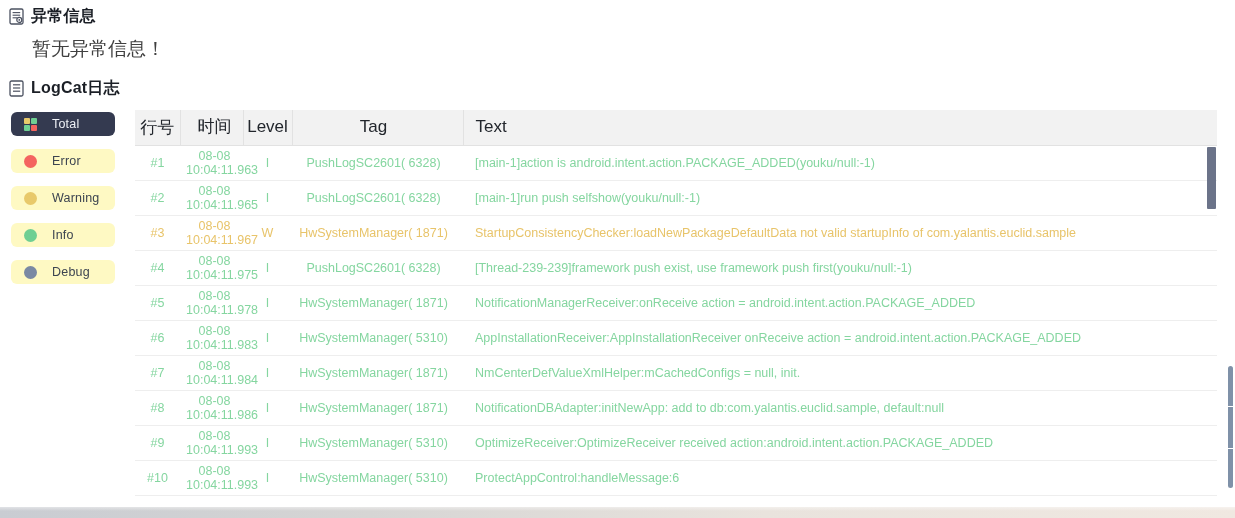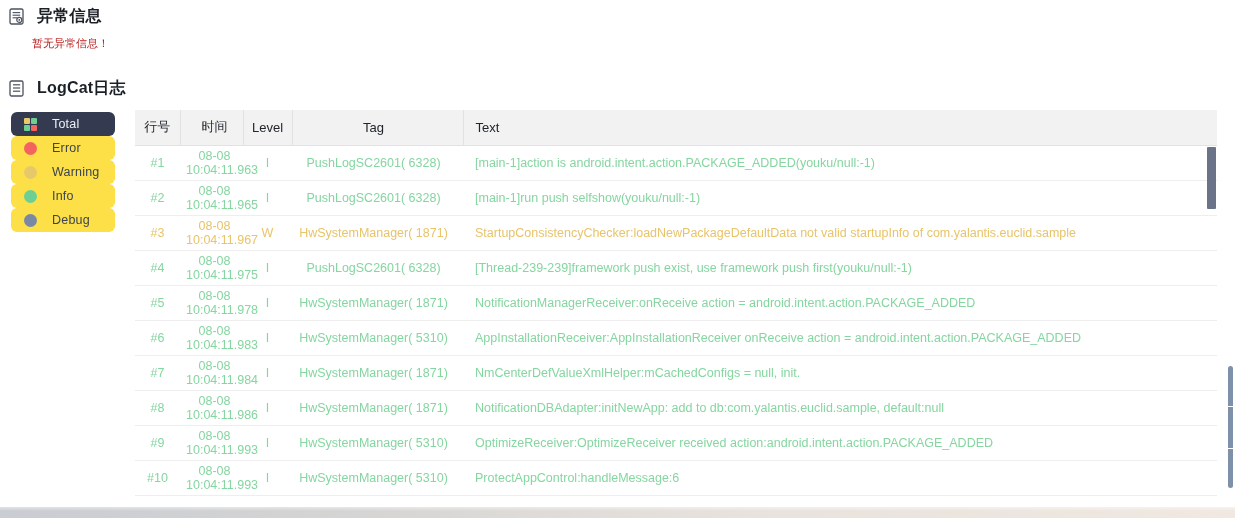--- a/index.html
+++ b/index.html
@@ -14,56 +14,56 @@
     position: relative;
     width: 1235px;
     height: 518px;
     background: #ffffff;
   }
 
   
   .section-head {
     display: flex;
     align-items: center;
-    gap: 13px;
+    gap: 7px;
     padding-left: 9px;
   }
   .section-head .title {
     font-size: 16px;
     font-weight: bold;
     color: #1b1f26;
     letter-spacing: .2px;
   }
   .doc-icon {
     width: 15px; height: 17px;
     flex: 0 0 auto;
   }
   #head-abnormal { position: absolute; left: 0; top: 6px; }
   #head-logcat   { position: absolute; left: 0; top: 78px; }
 
   .empty-note {
     position: absolute;
     left: 32px; top: 36px;
-    font-size: 11px;
-    color: #b91c1c;
+    font-size: 19px;
+    color: #404040;
   }
 
   
   .sidebar {
     position: absolute;
     left: 11px; top: 112px;
     width: 104px;
     display: flex;
     flex-direction: column;
-    gap: 0;
+    gap: 13px;
   }
   .lvl-btn {
     height: 24px;
     border-radius: 6px;
-    background: #fde047;
+    background: #fef9c3;
     display: flex;
     align-items: center;
     padding-left: 13px;
     gap: 15px;
     cursor: pointer;
     user-select: none;
   }
   .lvl-btn .lbl {
     font-size: 12.5px;
     color: #3c4450;
@@ -98,21 +98,21 @@
     background: #fff;
   }
   table.log {
     width: 1082px;
     border-collapse: collapse;
     table-layout: fixed;
   }
   table.log thead th {
     background: #f2f2f2;
     height: 35px;
-    font-size: 13px;
+    font-size: 17px;
     font-weight: normal;
     color: #22262c;
     border-right: 1px solid #e2e2e2;
     border-bottom: 1px solid #e2e2e2;
     text-align: center;
     padding: 0;
   }
   table.log thead th:last-child {
     text-align: left;
     padding-left: 12px;

